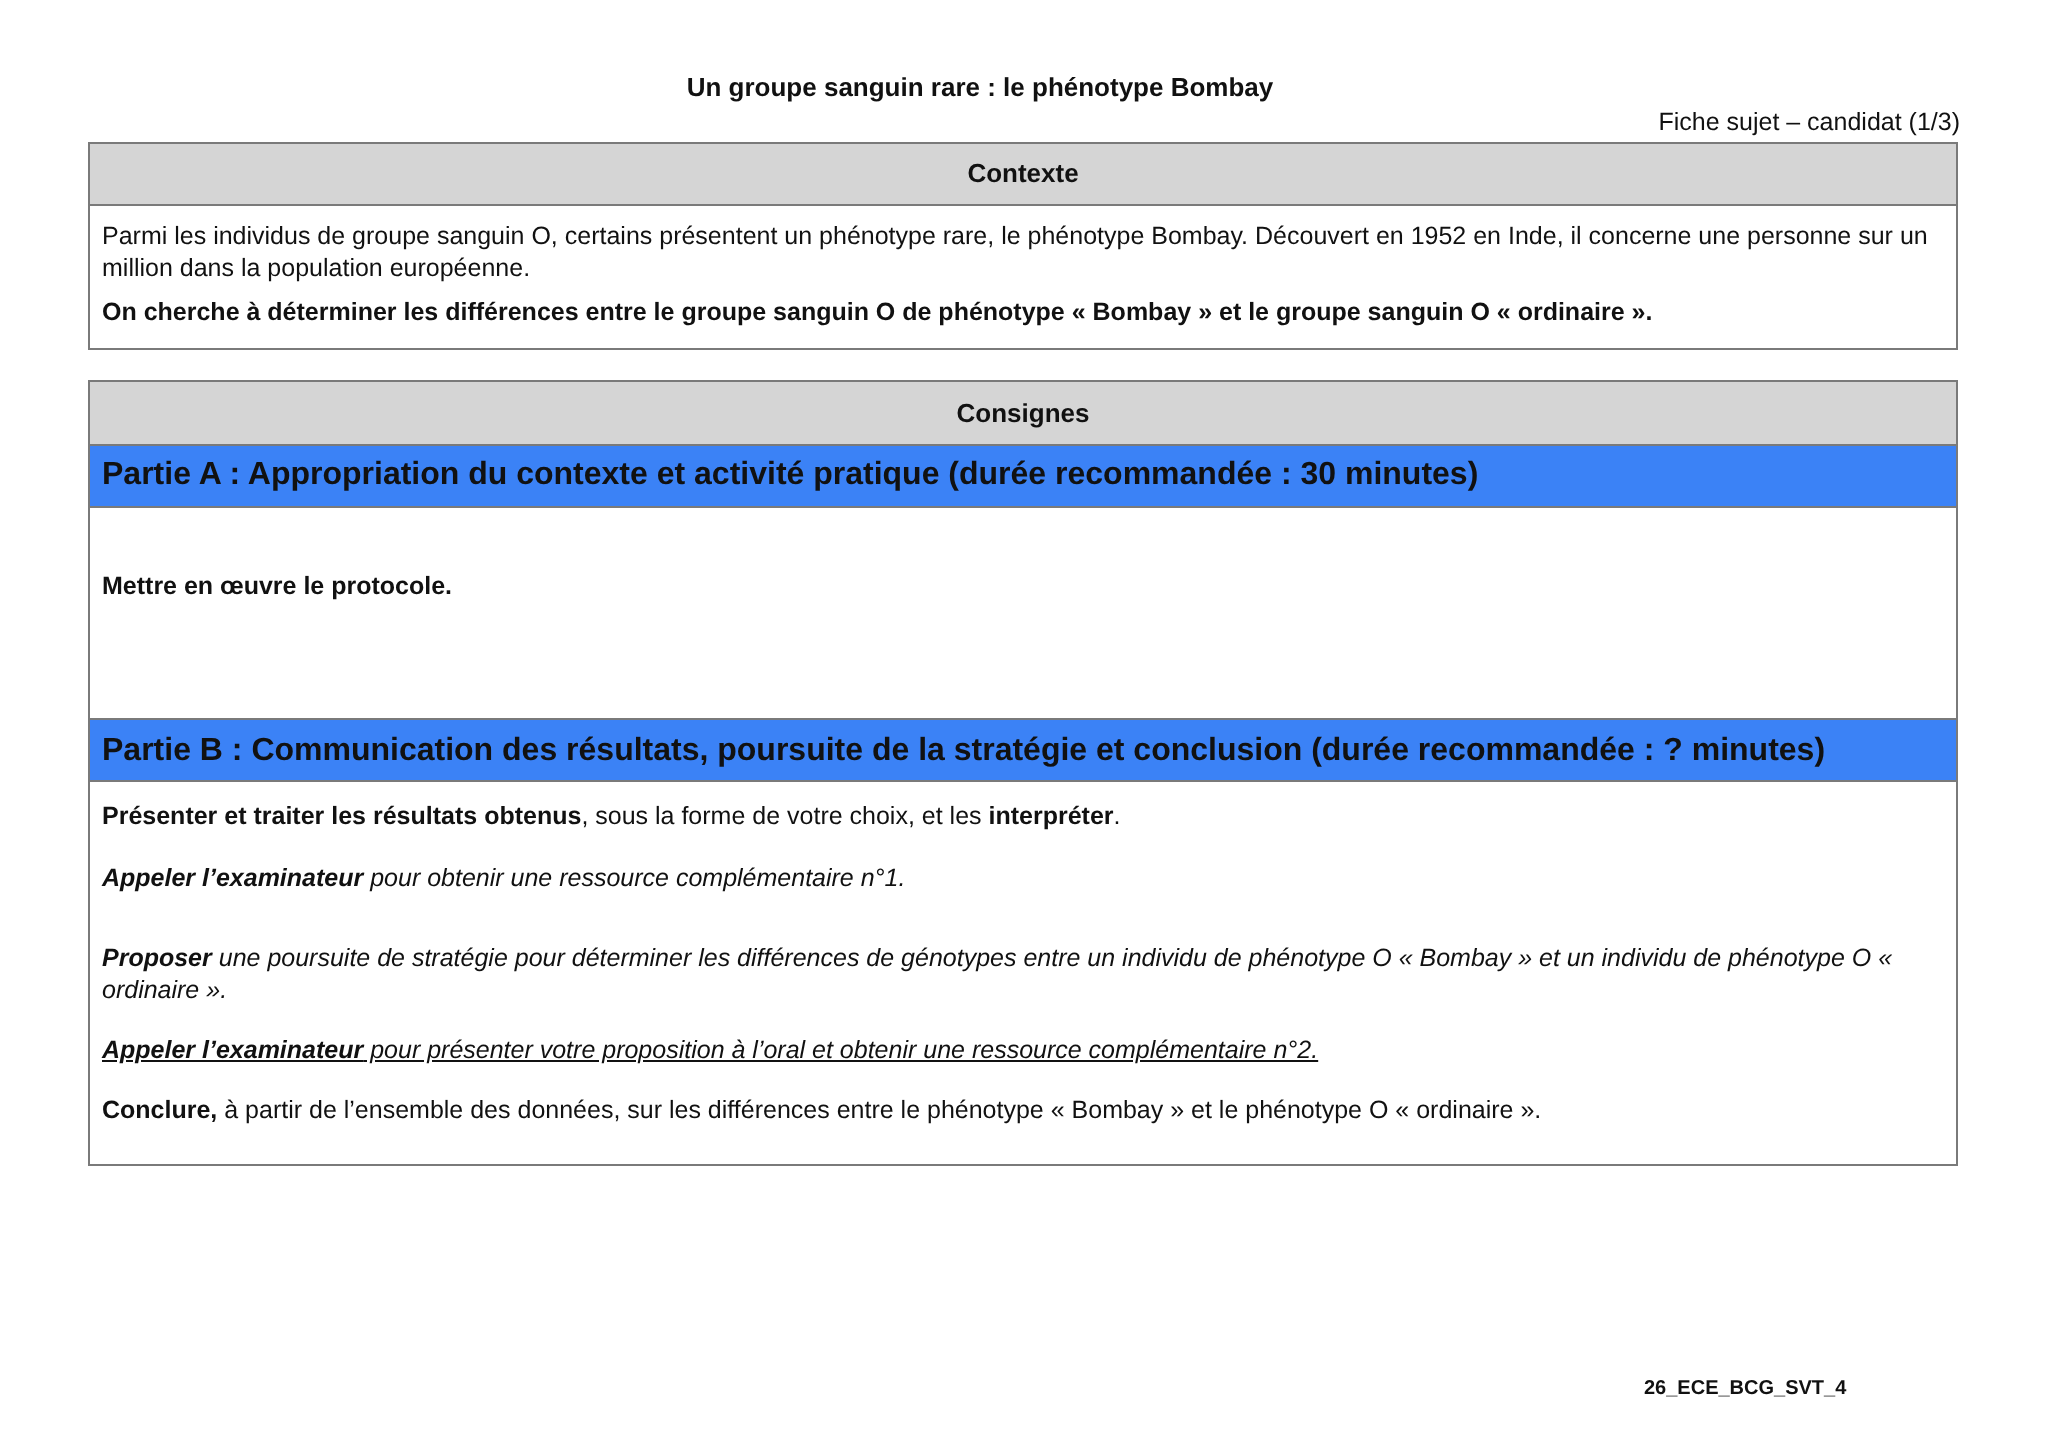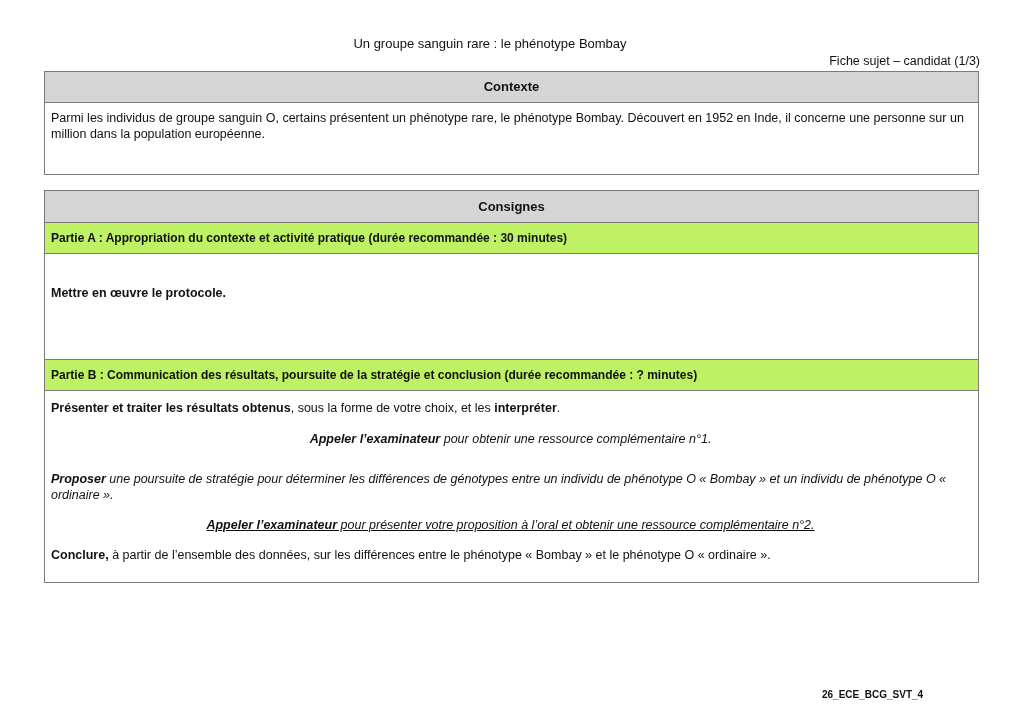--- a/index.html
+++ b/index.html
@@ -1,46 +1,47 @@
 <!DOCTYPE html>
 <html><head>
 <meta charset="utf-8">
 <style>
   html, body { margin: 0; padding: 0; background: #ffffff; }
   body { width: 1024px; height: 724px; position: relative; overflow: hidden;
          font-family: "Liberation Sans", sans-serif; color: #111; }
   .doc-title { position: absolute; top: 36px; left: 0; width: 980px; text-align: center;
-               font-size: 13px; font-weight: normal; }
+               font-size: 13px; font-weight: bold; }
   .fiche { position: absolute; top: 54px; right: 44px; font-size: 12.5px; text-align: right; }
   .box { position: absolute; left: 44px; width: 935px; border: 1px solid #7a7a7a; box-sizing: border-box; }
   .box-ctx { top: 71px; height: 104px; }
   .box-cons { top: 190px; height: 393px; }
   .hdr { background: #d5d5d5; text-align: center; font-weight: bold; font-size: 13px;
          border-bottom: 1px solid #7a7a7a; box-sizing: border-box; }
   .ctx-hdr { height: 31px; line-height: 30px; }
   .cons-hdr { height: 32px; line-height: 31px; }
-  .part { background: #bef264; font-weight: bold; font-size: 12px; padding-left: 6px;
+  .part { background: #3b82f6; font-weight: bold; font-size: 16px; padding-left: 6px;
           border-bottom: 1px solid #7a7a7a; box-sizing: border-box; }
   .partA { height: 31px; line-height: 30px; }
   .partB { height: 32px; line-height: 31px; border-top: 1px solid #7a7a7a; }
   .body { padding: 0 8px 0 6px; font-size: 12.5px; line-height: 16px; }
   .p { margin: 0; }
-  .center { text-align: center; font-style: italic; }
+  .center { text-align: left; font-style: italic; }
   .footer-code { position: absolute; top: 689px; left: 822px; font-size: 10px; font-weight: bold; }
 </style>
 </head>
 <body>
 
 <div class="doc-title">Un groupe sanguin rare : le phénotype Bombay</div>
 <div class="fiche">Fiche sujet – candidat (1/3)</div>
 
 <div class="box box-ctx">
   <div class="hdr ctx-hdr">Contexte</div>
   <div class="body" style="padding-top:7px;">
     <p class="p">Parmi les individus de groupe sanguin O, certains présentent un phénotype rare, le phénotype Bombay. Découvert en 1952 en Inde, il concerne une personne sur un million dans la population européenne.</p>
+    <p class="p" style="font-weight:bold; margin-top:6px;">On cherche à déterminer les différences entre le groupe sanguin O de phénotype « Bombay » et le groupe sanguin O « ordinaire ».</p>
   </div>
 </div>
 
 <div class="box box-cons">
   <div class="hdr cons-hdr">Consignes</div>
   <div class="part partA">Partie A : Appropriation du contexte et activité pratique (durée recommandée : 30 minutes)</div>
   <div class="body" style="height:105px; padding-top:9px; box-sizing:border-box;">
     <p class="p" style="font-weight:bold; margin-top:22px;">Mettre en œuvre le protocole.</p>
   </div>
   <div class="part partB">Partie B : Communication des résultats, poursuite de la stratégie et conclusion (durée recommandée : ? minutes)</div>

